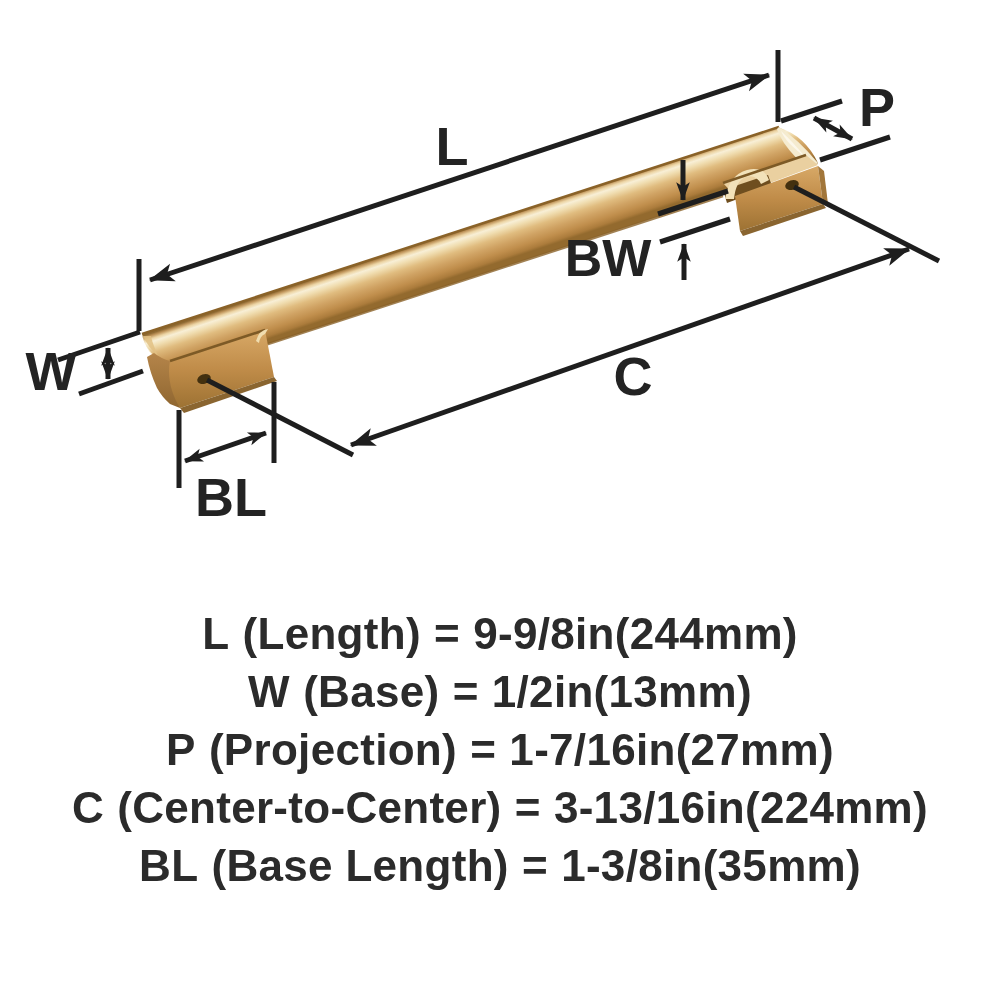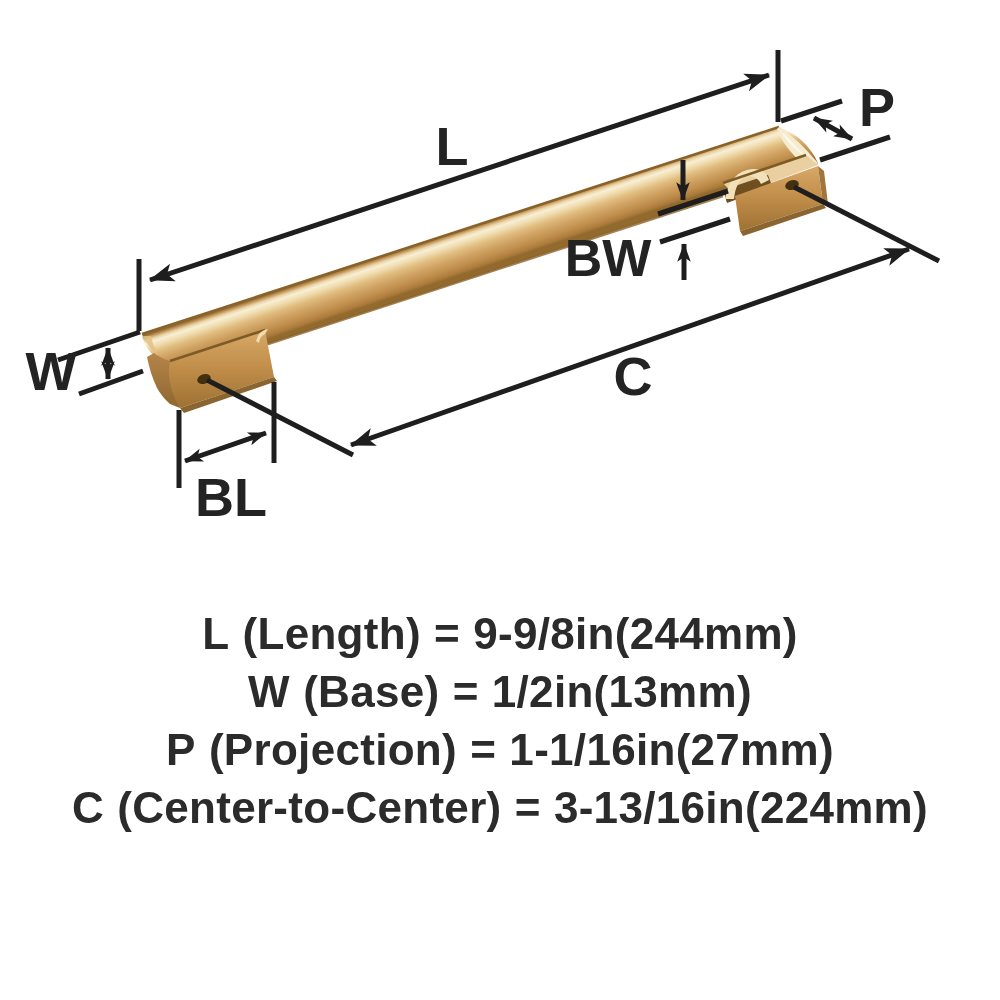--- a/index.html
+++ b/index.html
@@ -135,23 +135,26 @@
 
     <div class="spec-line">
       <span class="b sp">L</span><span class="r sp">(Length)</span><span class="b sp">=</span><span class="b">9-9/8in</span><span class="r">(244mm)</span>
     </div>
 
     <div class="spec-line">
       <span class="b sp">W</span><span class="r sp">(Base)</span><span class="b sp">=</span><span class="b">1/2in</span><span class="r">(13mm)</span>
     </div>
 
     <div class="spec-line">
-      <span class="b sp">P</span><span class="r sp">(Projection)</span><span class="b sp">=</span><span class="b">1-1/16in</span><span class="r">(27mm)</span>
+      <span class="b sp">P</span><span class="r sp">(Projection)</span><span class="b sp">=</span><span class="b">1-7/16in</span><span class="r">(27mm)</span>
     </div>
 
     <div class="spec-line">
       <span class="b sp">C</span><span class="r sp">(Center-to-Center)</span><span class="b sp">=</span><span class="b">3-13/16in</span><span class="r">(224mm)</span>
     </div>
 
+    <div class="spec-line">
+      <span class="b sp">BL</span><span class="r sp">(Base Length)</span><span class="b sp">=</span><span class="b">1-3/8in</span><span class="r">(35mm)</span>
+    </div>
 
 
   </div>
 </div>
 
 </body></html>

